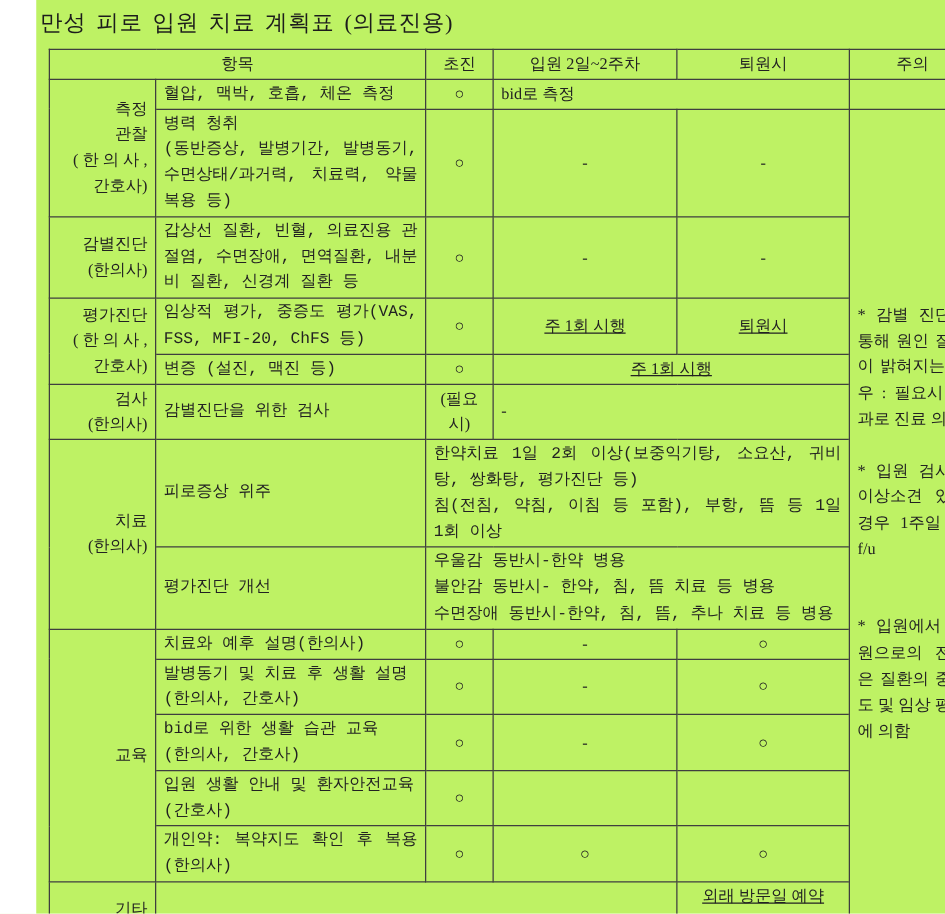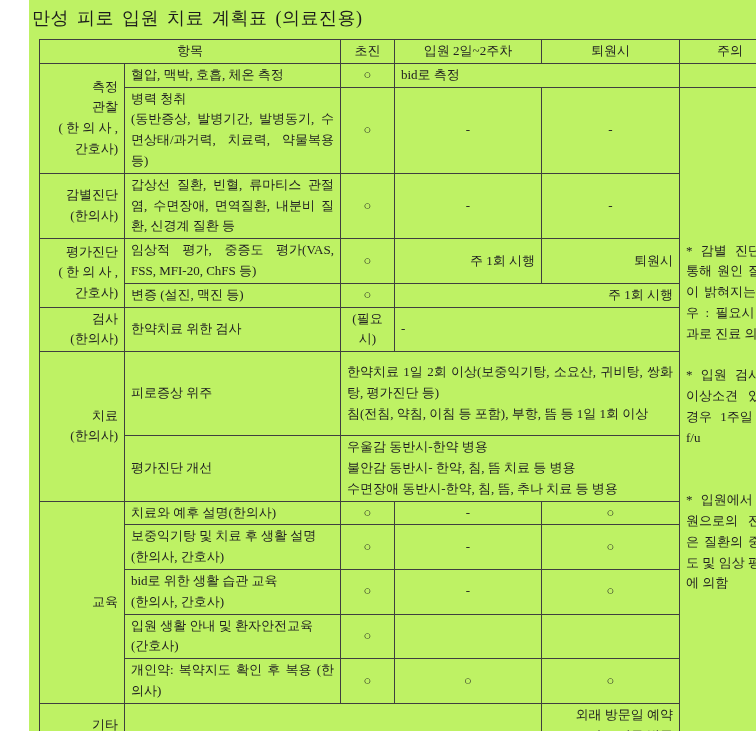--- a/index.html
+++ b/index.html
@@ -39,23 +39,24 @@
   th.hdr { text-align: center; padding: 2px 2px; }
   td.sec-label {
     text-align: right;
     white-space: pre-line;
     padding-left: 7px;
     line-height: 1.65;
   }
   td.item {
     text-align: justify;
     white-space: pre-line;
+    font-family: Liberation Mono, monospace;
   }
   td.mark { text-align: center; padding: 1px 2px; }
-  td.note { text-align: right; white-space: pre-line; }
+  td.note { text-align: center; white-space: pre-line; text-decoration: underline; }
   td.span-center { text-align: left; }
   td.caution-cell {
     vertical-align: top;
     text-align: justify;
     white-space: pre-line;
     line-height: 1.92;
     padding: 100px 6px 4px 7px;
   }
 </style>
 </head>
@@ -104,21 +105,21 @@
 
 * 입원 검사상 이상소견 있는 경우 1주일 후 f/u
 
 
 * 입원에서 통원으로의 전환은 질환의 중증도 및 임상 평가에 의함</td>
     </tr>
 
     <tr style="height:62px">
       <td class="sec-label">감별진단
 (한의사)</td>
-      <td class="item">갑상선 질환, 빈혈, 류마티스 관절염, 수면장애, 면역질환, 내분비 질환, 신경계 질환 등</td>
+      <td class="item">갑상선 질환, 빈혈, 의료진용 관절염, 수면장애, 면역질환, 내분비 질환, 신경계 질환 등</td>
       <td class="mark">○</td>
       <td class="mark">-</td>
       <td class="mark">-</td>
     </tr>
 
     <tr style="height:42px">
       <td class="sec-label" rowspan="2">평가진단
 ( 한 의 사 ,
 간호사)</td>
       <td class="item">임상적 평가, 중증도 평가(VAS, FSS, MFI-20, ChFS 등)</td>
@@ -129,21 +130,21 @@
 
     <tr style="height:20px">
       <td class="item">변증 (설진, 맥진 등)</td>
       <td class="mark">○</td>
       <td class="note" colspan="2">주 1회 시행</td>
     </tr>
 
     <tr style="height:42px">
       <td class="sec-label">검사
 (한의사)</td>
-      <td class="item">한약치료 위한 검사</td>
+      <td class="item">감별진단을 위한 검사</td>
       <td class="mark" style="white-space:pre-line">(필요
 시)</td>
       <td class="span-center" colspan="2">-</td>
     </tr>
 
     <tr style="height:84px">
       <td class="sec-label" rowspan="2">치료
 (한의사)</td>
       <td class="item">피로증상 위주</td>
       <td class="item" colspan="3">한약치료 1일 2회 이상(보중익기탕, 소요산, 귀비탕, 쌍화탕, 평가진단 등)
@@ -158,21 +159,21 @@
     </tr>
 
     <tr style="height:20px">
       <td class="sec-label" rowspan="5">교육</td>
       <td class="item">치료와 예후 설명(한의사)</td>
       <td class="mark">○</td>
       <td class="mark">-</td>
       <td class="mark">○</td>
     </tr>
     <tr style="height:41px">
-      <td class="item">보중익기탕 및 치료 후 생활 설명
+      <td class="item">발병동기 및 치료 후 생활 설명
 (한의사, 간호사)</td>
       <td class="mark">○</td>
       <td class="mark">-</td>
       <td class="mark">○</td>
     </tr>
     <tr style="height:41px">
       <td class="item">bid로 위한 생활 습관 교육
 (한의사, 간호사)</td>
       <td class="mark">○</td>
       <td class="mark">-</td>

